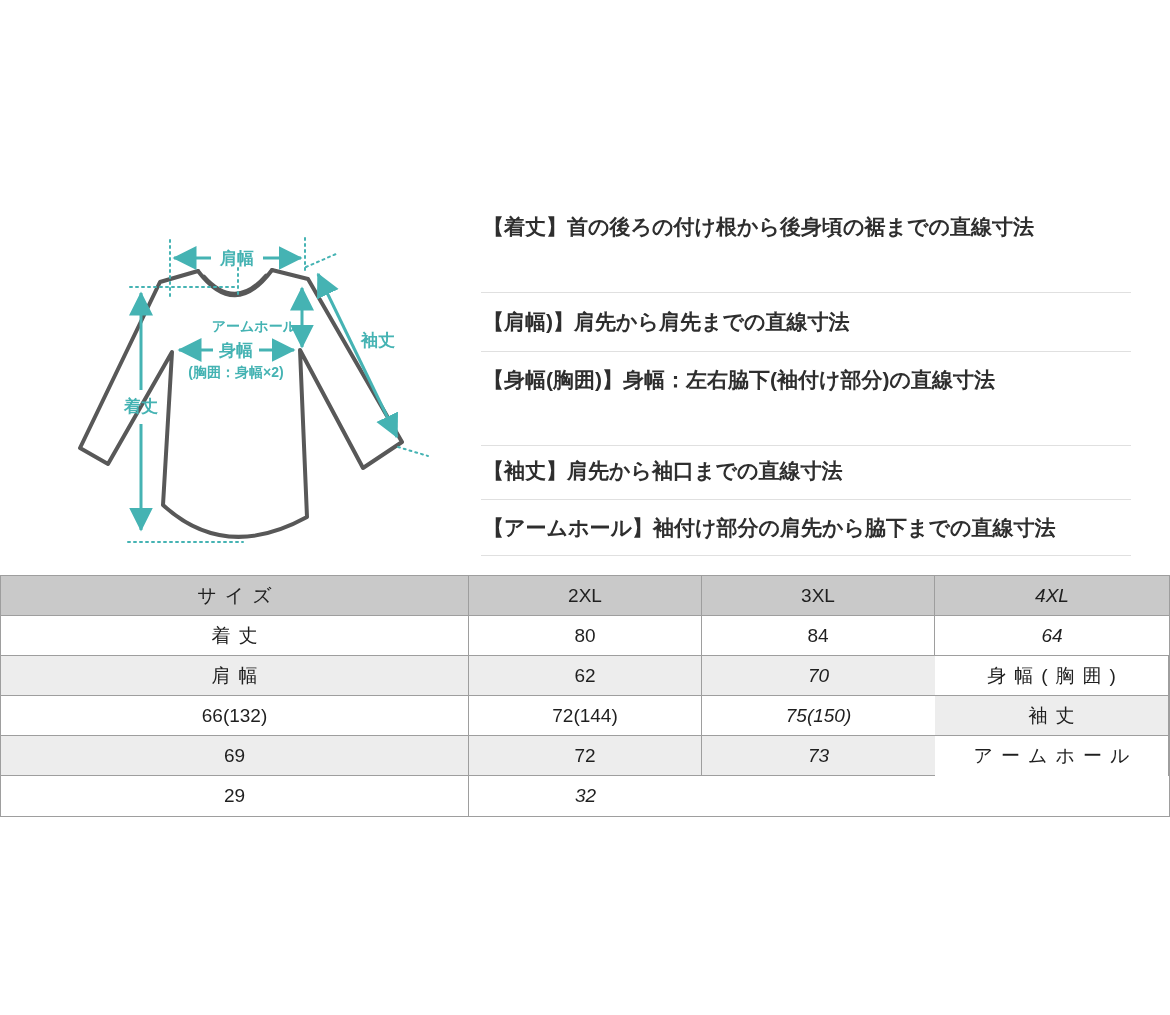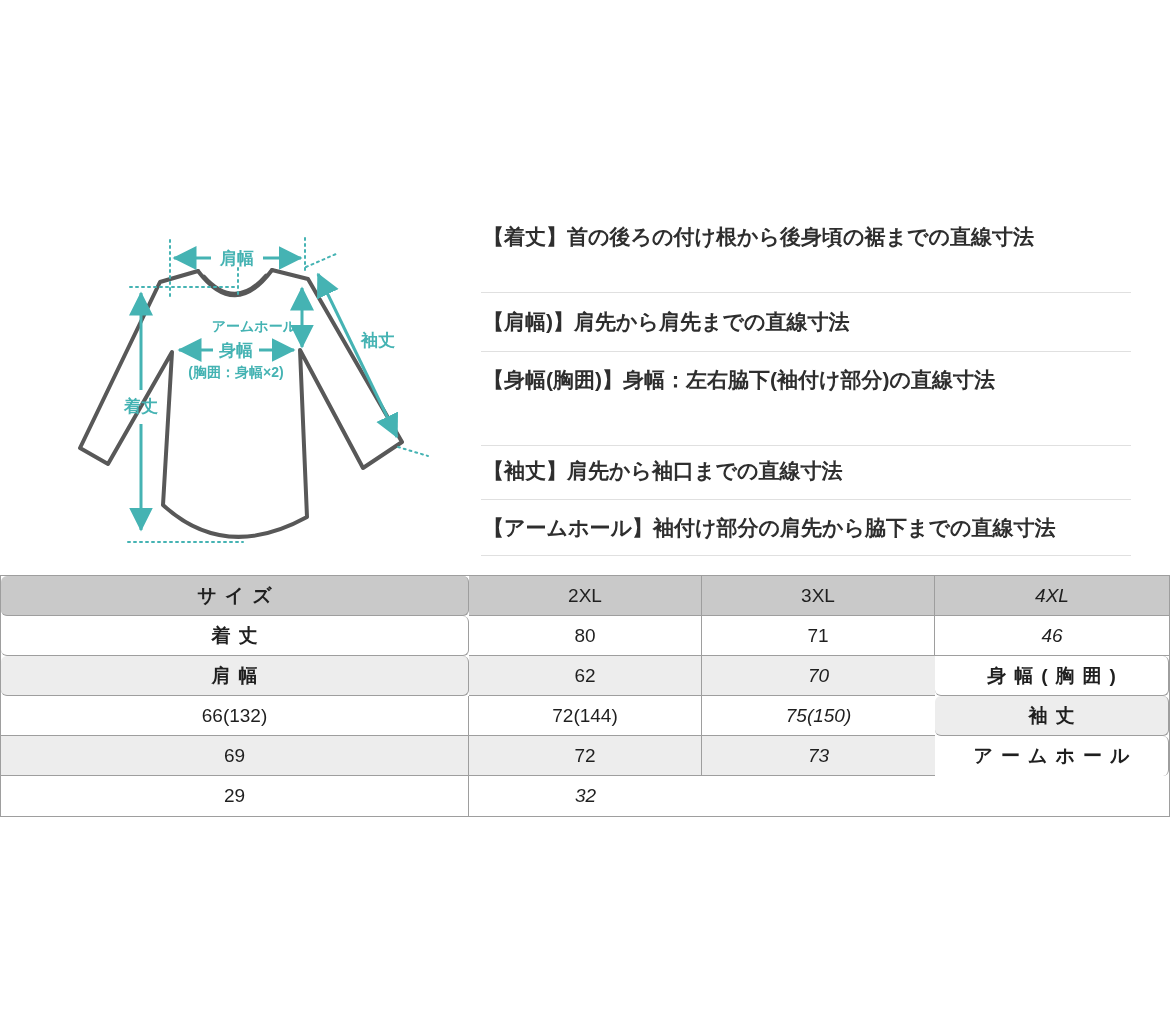--- a/index.html
+++ b/index.html
@@ -28,21 +28,21 @@
   }
   .cell{
     display:flex;align-items:center;justify-content:center;
     font-size:19px;color:#1f1f1f;background:#ffffff;
     border-right:1px solid #9e9e9e;border-bottom:1px solid #9e9e9e;
   }
   .cell.last-col{border-right:none;font-style:italic;}
   .cell.last-row{border-bottom:none;}
   .cell.head{background:#c9c9c9;}
   .cell.alt{background:#ededed;}
-  .cell.jp{font-weight:700;letter-spacing:8px;text-indent:8px;border-radius:6px;}
+  .cell.jp{font-weight:400;letter-spacing:8px;text-indent:8px;}
 </style>
 </head>
 <body>
 
 <div class="page">
 
   <svg class="diagram" viewBox="0 0 420 350">
     <defs>
       <marker id="ah" markerWidth="9" markerHeight="9" refX="7.5" refY="4" orient="auto-start-reverse">
         <path d="M0,0 L8,4 L0,8 Z" fill="#45b3b3"></path>
@@ -86,21 +86,21 @@
     <g>
       <line class="tln" x1="81" y1="83" x2="81" y2="180" marker-start="url(#ah)"></line>
       <line class="tln" x1="81" y1="214" x2="81" y2="320" marker-end="url(#ah)"></line>
     </g>
     <text class="tl" x="81" y="202" font-size="17" text-anchor="middle">着丈</text>
 
     <line class="tln" x1="258" y1="64" x2="337" y2="227" marker-start="url(#ah)" marker-end="url(#ah)"></line>
     <text class="tl" x="318" y="136" font-size="17" text-anchor="middle">袖丈</text>
   </svg>
 
-  <p class="def" style="top:224px">【着丈】首の後ろの付け根から後身頃の裾までの直線寸法</p>
+  <p class="def" style="top:214px">【着丈】首の後ろの付け根から後身頃の裾までの直線寸法</p>
   <div class="rule" style="top:292px"></div>
 
   <p class="def" style="top:309px">【肩幅)】肩先から肩先までの直線寸法</p>
   <div class="rule" style="top:351px"></div>
 
   <p class="def" style="top:367px">【身幅(胸囲)】身幅：左右脇下(袖付け部分)の直線寸法</p>
   <div class="rule" style="top:445px"></div>
 
   <p class="def" style="top:458px">【袖丈】肩先から袖口までの直線寸法</p>
   <div class="rule" style="top:499px"></div>
@@ -110,22 +110,22 @@
 
   <div class="size-table">
 
     <div class="cell head jp">サイズ</div>
     <div class="cell head">2XL</div>
     <div class="cell head">3XL</div>
     <div class="cell head last-col">4XL</div>
 
     <div class="cell jp">着丈</div>
     <div class="cell">80</div>
-    <div class="cell">71</div>
-    <div class="cell last-col">46</div>
+    <div class="cell">84</div>
+    <div class="cell last-col">64</div>
 
     <div class="cell alt jp">肩幅</div>
     <div class="cell alt">62</div>
     <div class="cell alt last-col">70</div>
 
     <div class="cell jp">身幅(胸囲)</div>
     <div class="cell">66(132)</div>
     <div class="cell">72(144)</div>
     <div class="cell last-col">75(150)</div>
 

